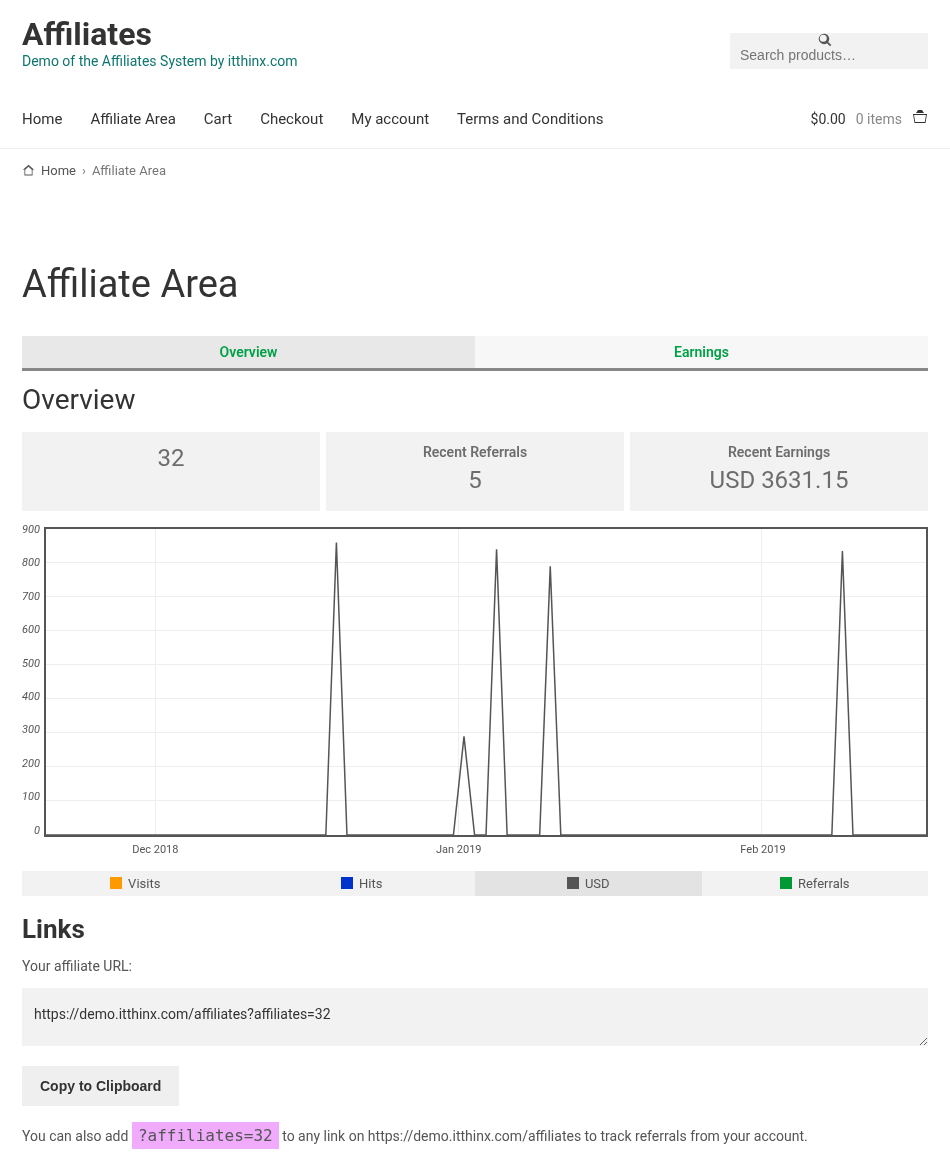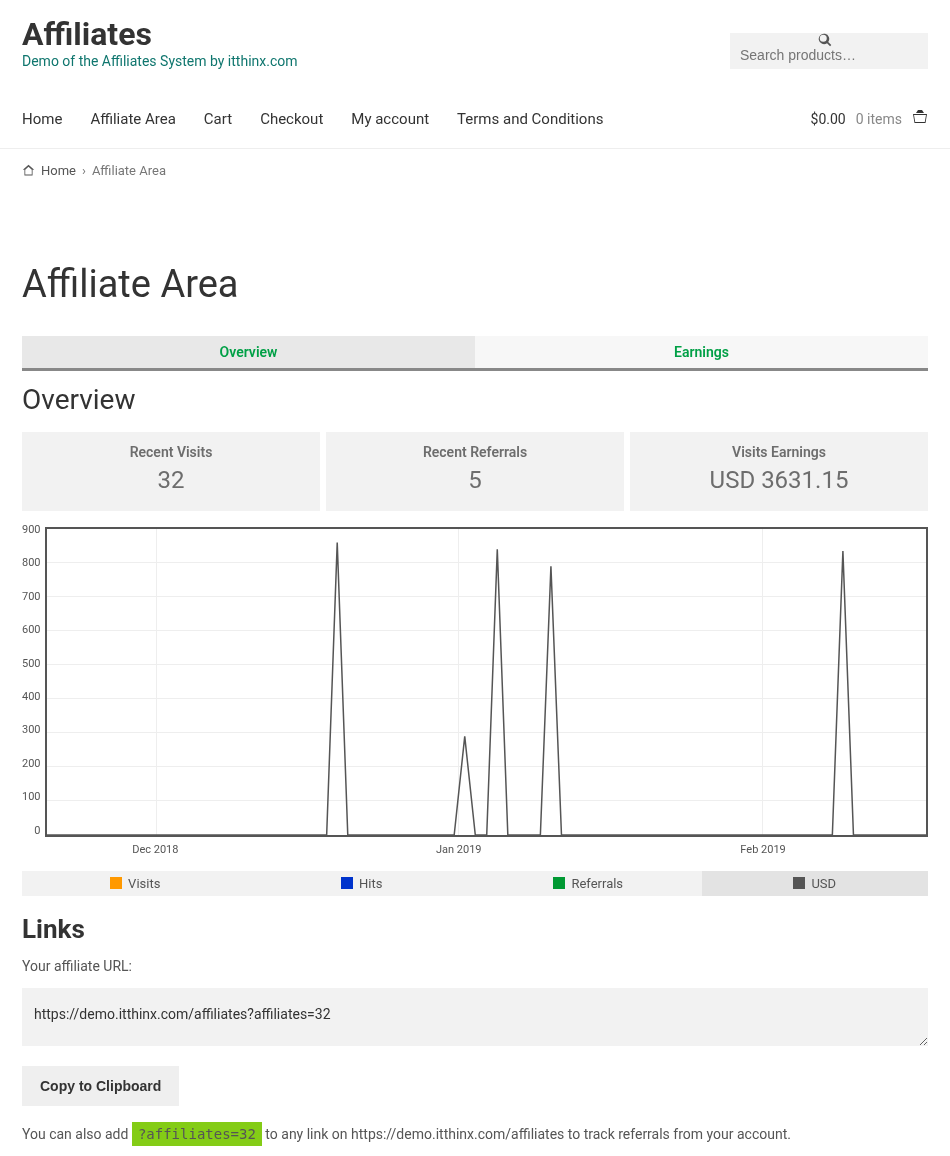--- a/index.html
+++ b/index.html
@@ -23,37 +23,37 @@
 .page-title { font-size: 38px; font-weight: 400; color: #333; margin: 50px 0 30px; }
 .tabs { display: flex; border-bottom: 3px solid #888; }
 .tab { flex: 1; text-align: center; padding: 8px; font-size: 14px; font-weight: 600; color: #00a046; background: #f7f7f7; cursor: pointer; }
 .tab.active { background: #e8e8e8; }
 .section-title { font-size: 28px; font-weight: 400; color: #333; margin: 12px 0 16px; }
 .stat-row { display: flex; gap: 6px; margin-bottom: 12px; }
 .stat-card { flex: 1; background: #f2f2f2; text-align: center; padding: 12px 0 16px; }
 .stat-label { font-size: 14px; font-weight: 600; color: #6d6d6d; margin-bottom: 6px; }
 .stat-value { font-size: 24px; color: #6d6d6d; line-height: 1.2; }
 .chart-container { position: relative; }
-.chart-area { display: flex; }
+.chart-area { display: flex; font-style: italic; }
 .y-axis { display: flex; flex-direction: column; justify-content: space-between; align-items: flex-end; padding-right: 4px; font-size: 11px; color: #555; height: 314px; }
 .plot { flex: 1; border: 2px solid #555; height: 310px; position: relative; background: #fff; margin-top: 4px; }
 .grid-line { position: absolute; left: 0; right: 0; border-top: 1px solid #eee; }
 .vgrid { position: absolute; top: 0; bottom: 0; border-left: 1px solid #eee; }
 .x-tick { position: absolute; transform: translateX(-50%); }
 .x-axis-wrap { position: relative; height: 16px; margin-left: 24px; margin-top: 6px; font-size: 11px; color: #555; }
 .legend-row { display: flex; margin-top: 12px; }
 .legend-item { flex: 1; background: #f2f2f2; display: flex; align-items: center; justify-content: center; gap: 6px; padding: 5px 0; font-size: 13px; color: #555; cursor: pointer; }
 .legend-item.active { background: #e3e3e3; }
 .legend-swatch { width: 12px; height: 12px; }
 .links-title { font-size: 26px; font-weight: 700; margin: 18px 0 14px; color: #333; }
 .links-label { font-size: 14px; color: #555; margin-bottom: 14px; }
 .url-box { width: 100%; background: #f2f2f2; border: none; padding: 18px 12px; font-size: 14px; color: #333; resize: both; height: 58px; font-family: inherit; }
 .copy-btn { background: #efefef; border: none; padding: 12px 18px; font-size: 14px; font-weight: 600; color: #333; margin-top: 16px; cursor: pointer; }
 .append-text { font-size: 14px; color: #555; margin-top: 20px; }
-.append-text code { background: #84cc16; padding: 4px 6px; font-family: monospace; font-size: 14px; }
+.append-text code { background: #f0abfc; padding: 4px 6px; font-family: monospace; font-size: 16px; }
 svg.spark { position: absolute; top: 0; left: 0; width: 100%; height: 100%; }
 </style>
 </head>
 <body>
 
 <div class="header-top">
   <div>
     <div class="site-title">Affiliates</div>
     <div class="site-tagline">Demo of the Affiliates System by itthinx.com</div>
   </div>
@@ -99,29 +99,28 @@
 
   <div class="tabs">
     <div class="tab active">Overview</div>
     <div class="tab">Earnings</div>
   </div>
 
   <h2 class="section-title">Overview</h2>
 
   <div class="stat-row">
     <div class="stat-card">
-      <div class="stat-label">Recent Visits</div>
       <div class="stat-value">32</div>
     </div>
     <div class="stat-card">
       <div class="stat-label">Recent Referrals</div>
       <div class="stat-value">5</div>
     </div>
     <div class="stat-card">
-      <div class="stat-label">Visits Earnings</div>
+      <div class="stat-label">Recent Earnings</div>
       <div class="stat-value">USD 3631.15</div>
     </div>
   </div>
 
   <div class="chart-container">
     <div class="chart-area">
       <div class="y-axis" id="y-axis">
           <span>900</span>
           <span>800</span>
           <span>700</span>
@@ -157,27 +156,27 @@
       </div>
     <div class="legend-row" id="legend">
         <div class="legend-item">
           <span class="legend-swatch" style="background: rgb(255, 153, 0);"></span>
           <span>Visits</span>
         </div>
         <div class="legend-item">
           <span class="legend-swatch" style="background: rgb(0, 51, 204);"></span>
           <span>Hits</span>
         </div>
+        <div class="legend-item active">
+          <span class="legend-swatch" style="background: rgb(85, 85, 85);"></span>
+          <span>USD</span>
+        </div>
         <div class="legend-item">
           <span class="legend-swatch" style="background: rgb(0, 153, 51);"></span>
           <span>Referrals</span>
-        </div>
-        <div class="legend-item active">
-          <span class="legend-swatch" style="background: rgb(85, 85, 85);"></span>
-          <span>USD</span>
         </div>
       </div>
   </div>
 
   <h2 class="links-title">Links</h2>
   <p class="links-label">Your affiliate URL:</p>
   <textarea class="url-box" style="">https://demo.itthinx.com/affiliates?affiliates=32</textarea>
   <br>
   <button class="copy-btn">Copy to Clipboard</button>
   <p class="append-text">

